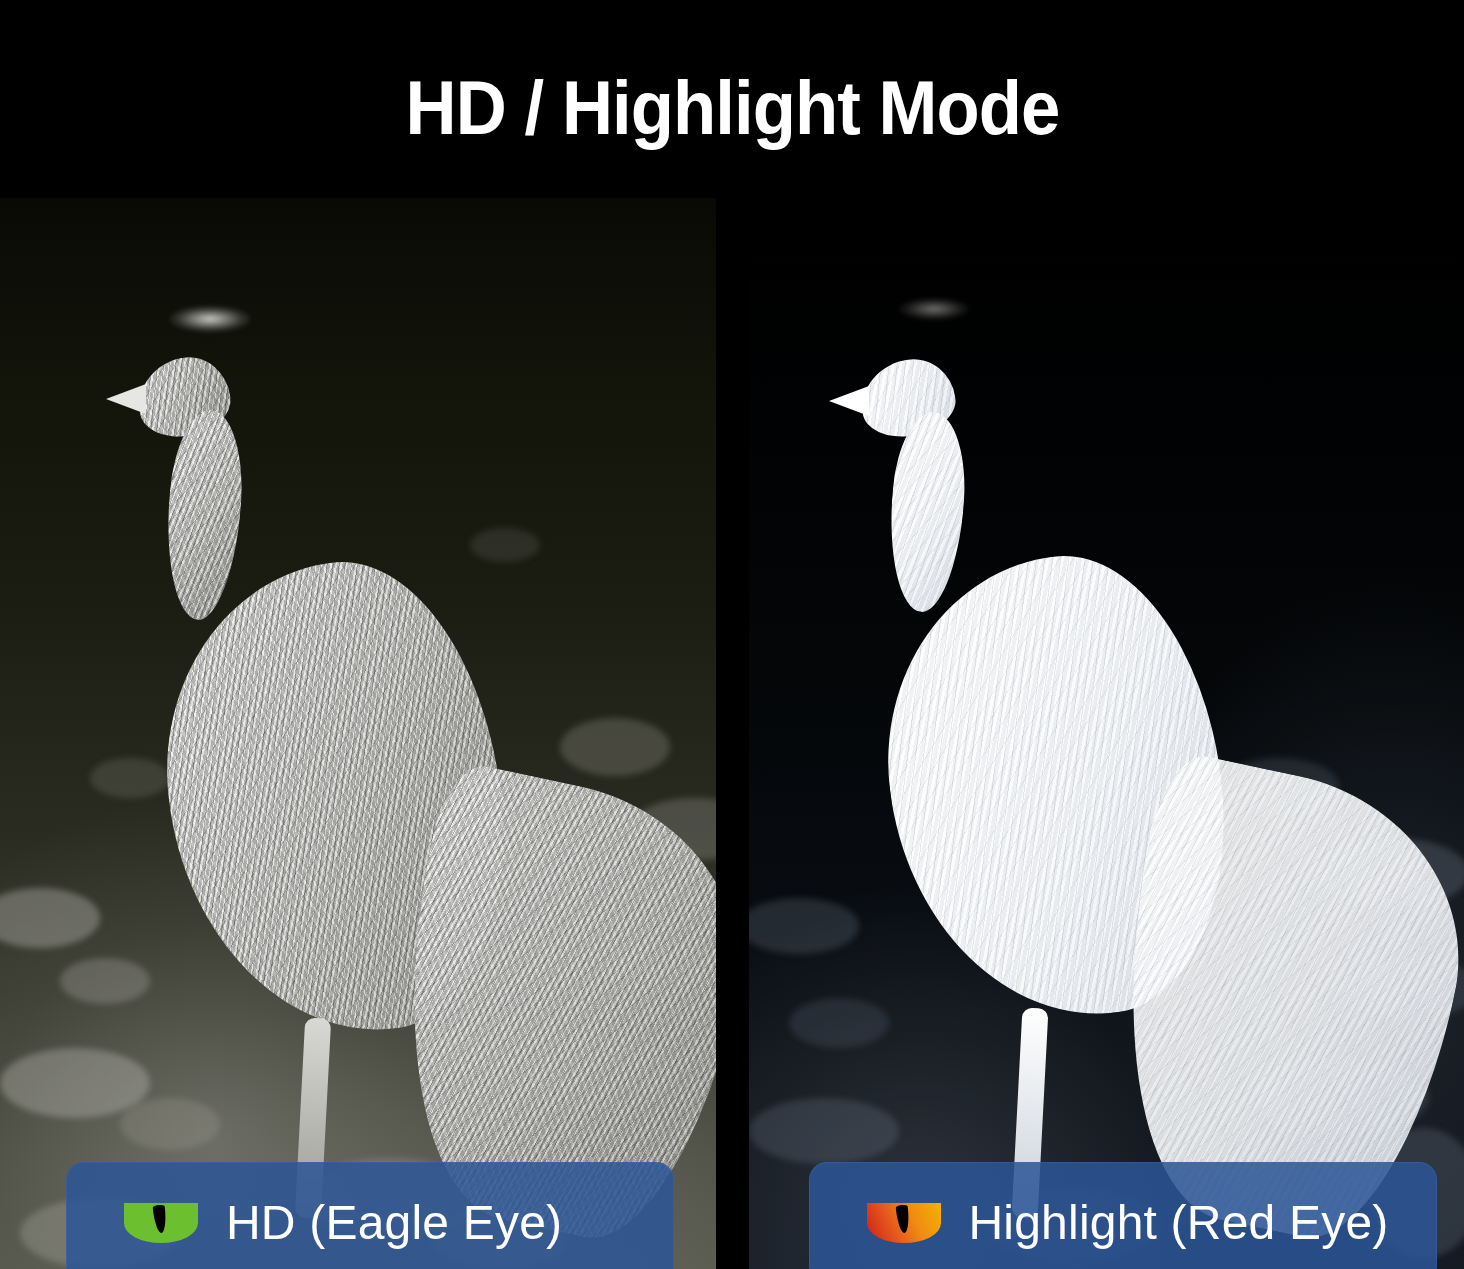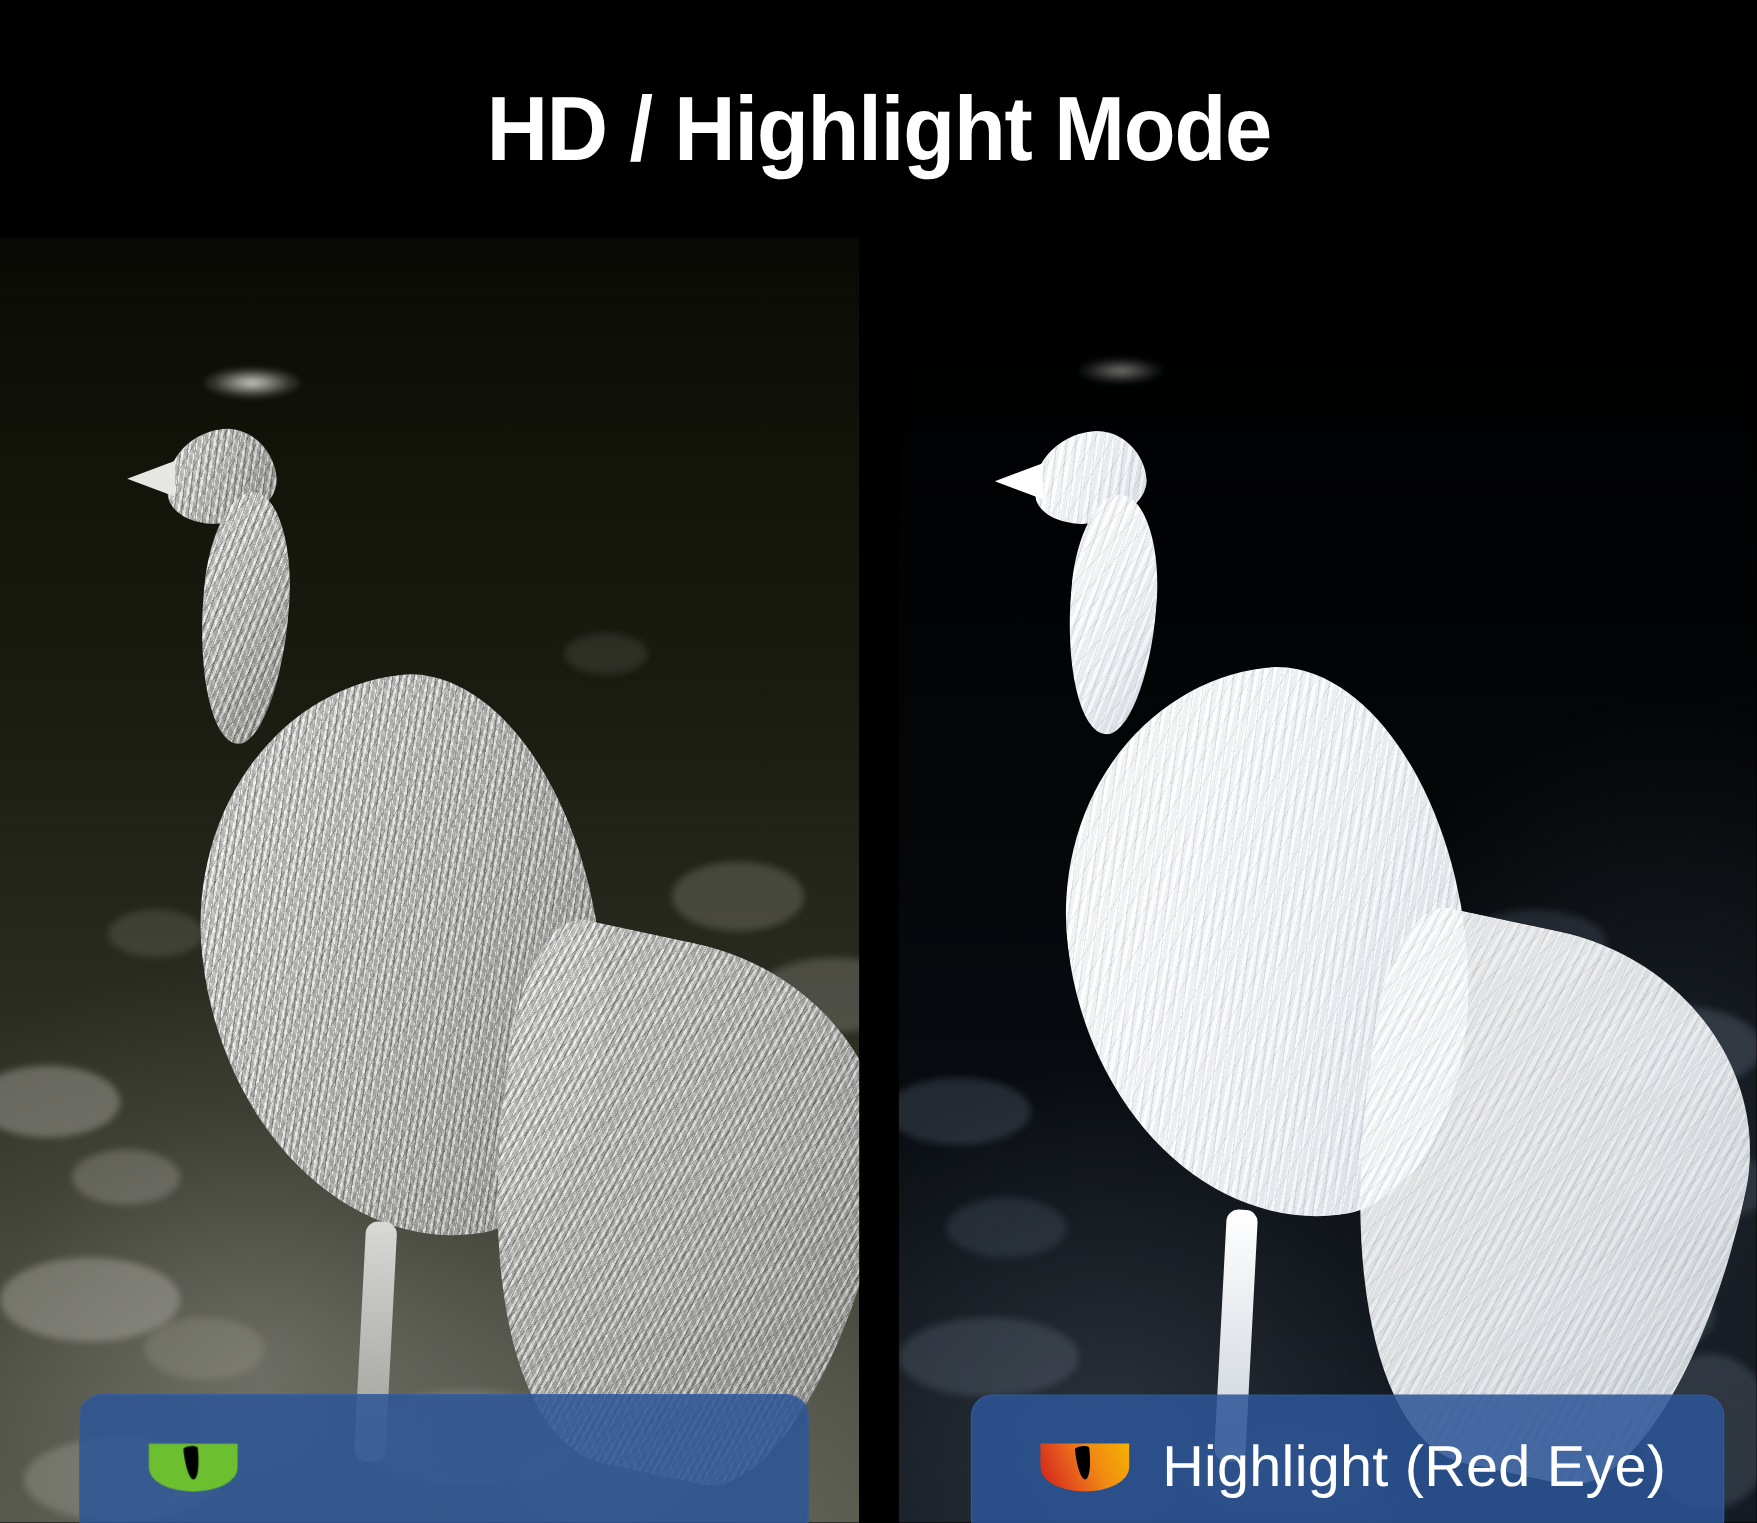--- a/index.html
+++ b/index.html
@@ -250,20 +250,21 @@
         </div>
 
         <div class="bird-leg" style="left:300px; top:820px; width:26px; height:200px; background:linear-gradient(to bottom,#d8d8d4,#9b9b96); border-radius:10px; transform:rotate(3deg);"></div>
       </div>
 
       <div class="badge badge-left">
         <div class="eye-icon">
           <div class="eye-lid eye-green"></div>
           <div class="eye-pupil"></div>
         </div>
+        <div class="badge-label">HD (Eagle Eye)</div>
       </div>
 
     </div>
 
     <div class="panel panel-right">
 
       <div class="scene scene-hl"></div>
 
       <div class="gravel">
         <span style="left:-10px; top:700px; width:120px; height:56px; background:rgba(130,145,165,0.22);"></span>

